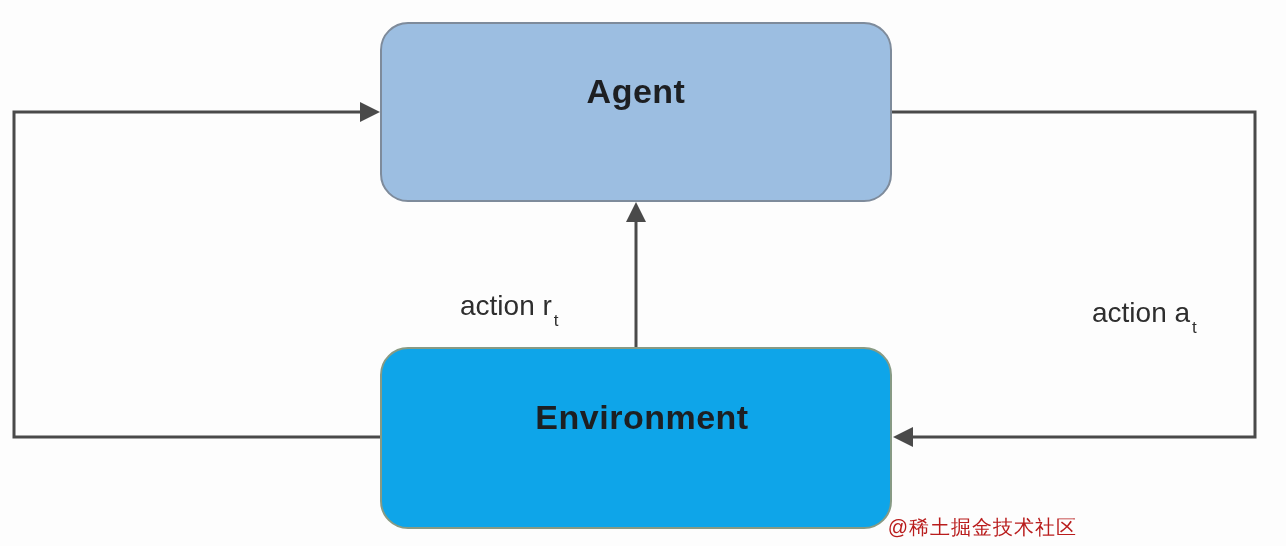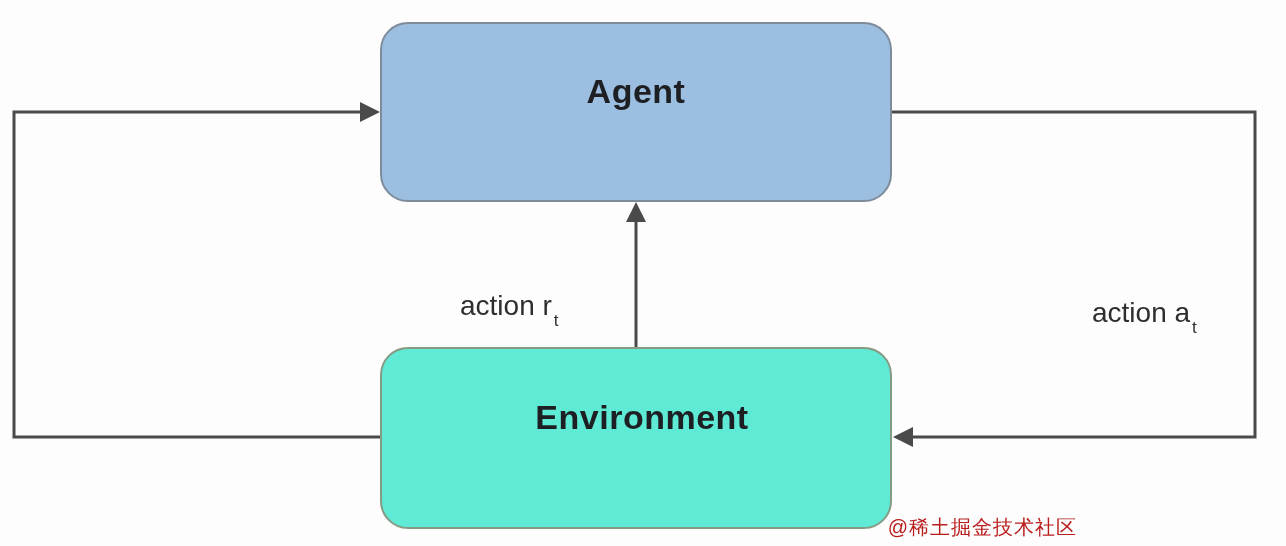--- a/index.html
+++ b/index.html
@@ -38,21 +38,21 @@
   .node-agent {
     left: 380px;
     top: 22px;
     background: #9cbee1;
     border-color: #7e8b9b;
   }
   .node-environment {
     left: 380px;
     top: 347px;
     height: 182px;
-    background: #5eead4;
+    background: #0ea5e9;
     border-color: #879a84;
     padding-left: 12px;
   }
   .node-label {
     font-size: 34px;
     font-weight: bold;
     color: #1d1f22;
     letter-spacing: 0.5px;
   }
   .edge-label {

